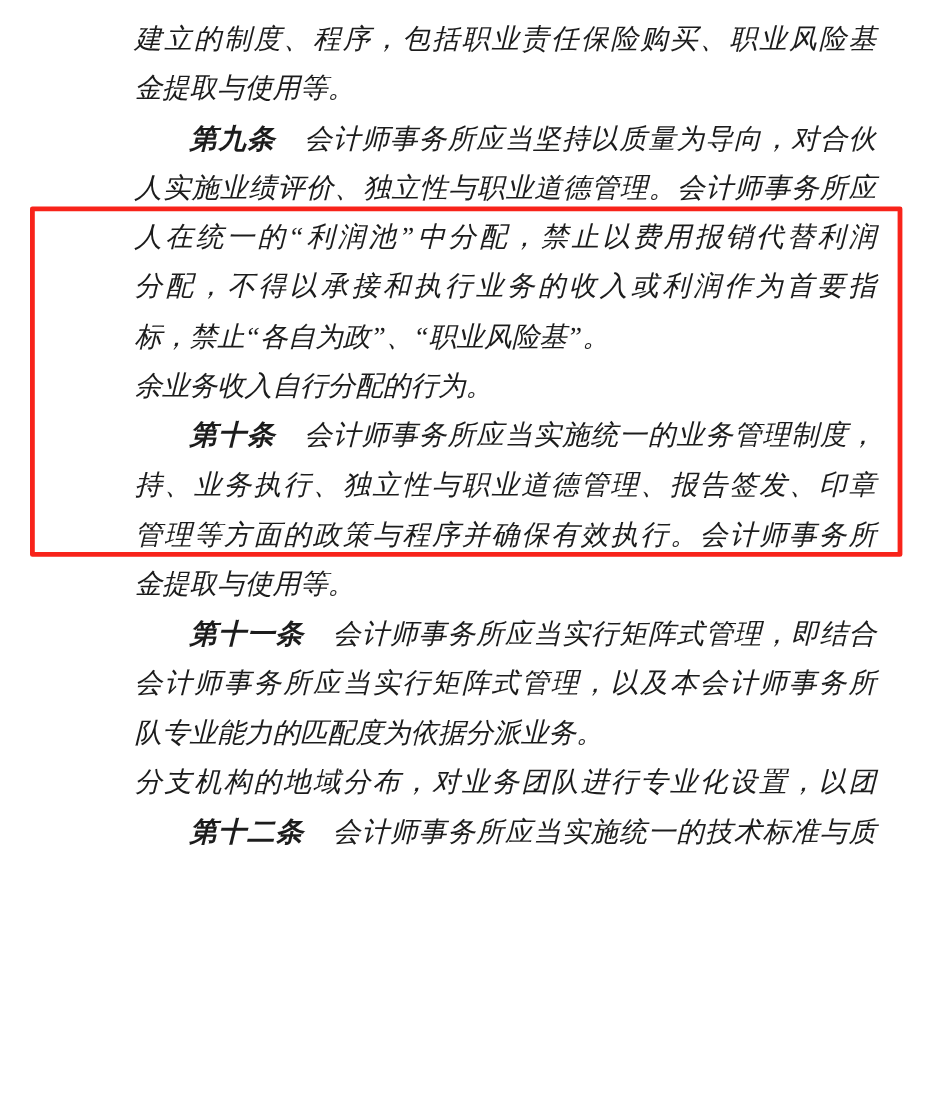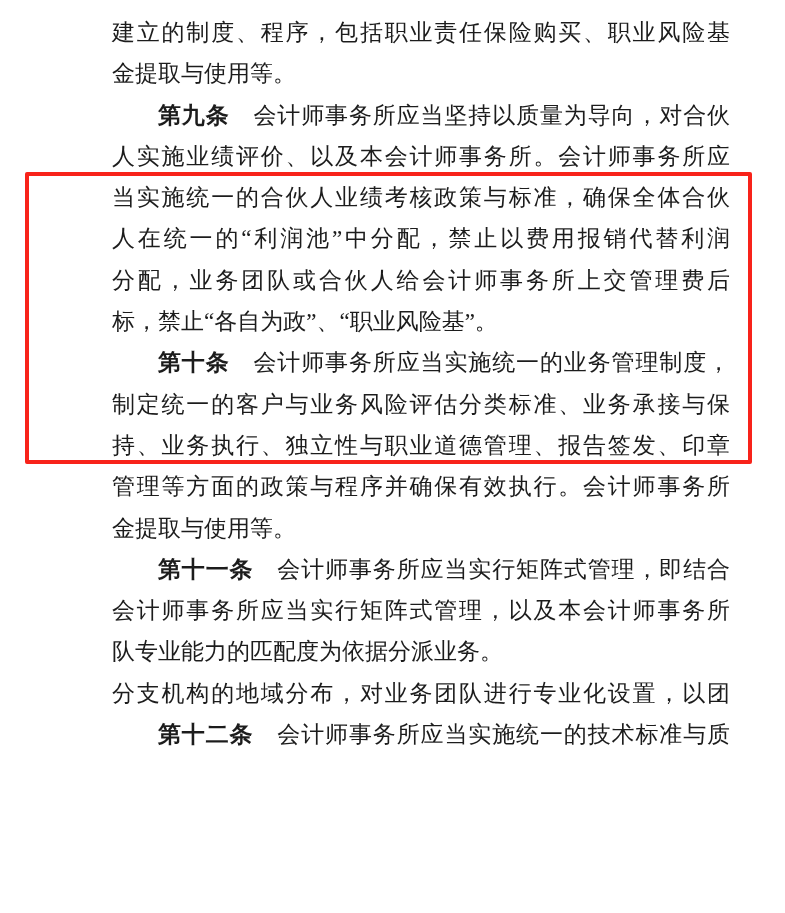--- a/index.html
+++ b/index.html
@@ -23,20 +23,21 @@
     color: #1c1c1c;
     font-size: 23px;
   }
   .line {
     height: 41.3px;
     line-height: 41.3px;
     text-align: justify;
     text-align-last: justify;
     text-justify: inter-character;
     white-space: nowrap;
+    font-style: italic;
   }
   .line.end {
     text-align-last: left;
   }
   .line.indent {
     text-indent: 2em;
   }
   .line b {
     font-weight: bold;
     margin-top: 41px;
@@ -55,27 +56,26 @@
   }
 </style>
 </head>
 <body>
 
 <div class="page">
   <div class="text-column" style="color: rgb(28, 28, 28);">
       <div class="line">建立的制度、程序，包括职业责任保险购买、职业风险基</div>
       <div class="line end">金提取与使用等。</div>
       <div class="line indent"><b>第九条</b>　会计师事务所应当坚持以质量为导向，对合伙</div>
-      <div class="line">人实施业绩评价、以及本会计师事务所。会计师事务所应</div>
-      <div class="line">当实施统一的合伙人业绩考核政策与标准，确保全体合伙</div>
+      <div class="line">人实施业绩评价、独立性与职业道德管理。会计师事务所应</div>
       <div class="line">人在统一的“利润池”中分配，禁止以费用报销代替利润</div>
-      <div class="line">分配，业务团队或合伙人给会计师事务所上交管理费后</div>
+      <div class="line">分配，不得以承接和执行业务的收入或利润作为首要指</div>
       <div class="line end">标，禁止“各自为政”、“职业风险基”。</div>
+      <div class="line end">余业务收入自行分配的行为。</div>
       <div class="line indent"><b>第十条</b>　会计师事务所应当实施统一的业务管理制度，</div>
-      <div class="line">制定统一的客户与业务风险评估分类标准、业务承接与保</div>
       <div class="line">持、业务执行、独立性与职业道德管理、报告签发、印章</div>
       <div class="line">管理等方面的政策与程序并确保有效执行。会计师事务所</div>
       <div class="line end">金提取与使用等。</div>
       <div class="line indent"><b>第十一条</b>　会计师事务所应当实行矩阵式管理，即结合</div>
       <div class="line">会计师事务所应当实行矩阵式管理，以及本会计师事务所</div>
       <div class="line end">队专业能力的匹配度为依据分派业务。</div>
       <div class="line">分支机构的地域分布，对业务团队进行专业化设置，以团</div>
       <div class="line indent"><b>第十二条</b>　会计师事务所应当实施统一的技术标准与质</div>
     </div>
   <div class="annotation-box" style="border-color: rgb(248, 35, 26);"></div>

